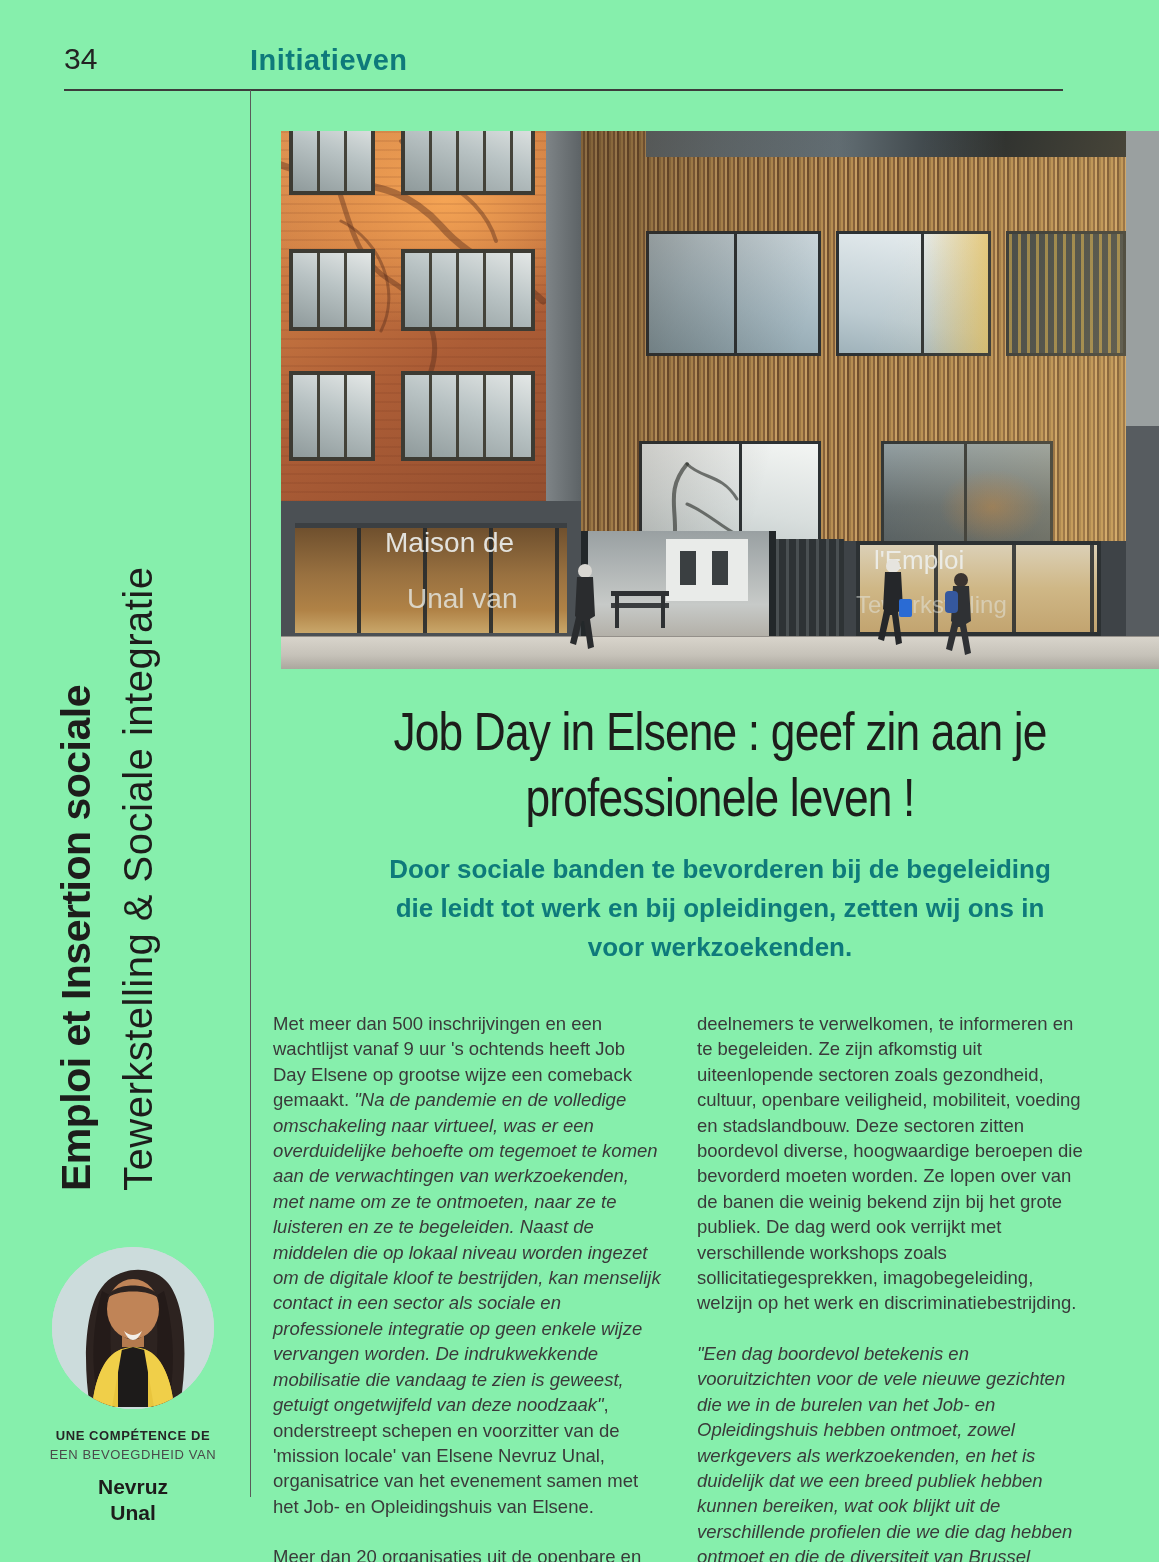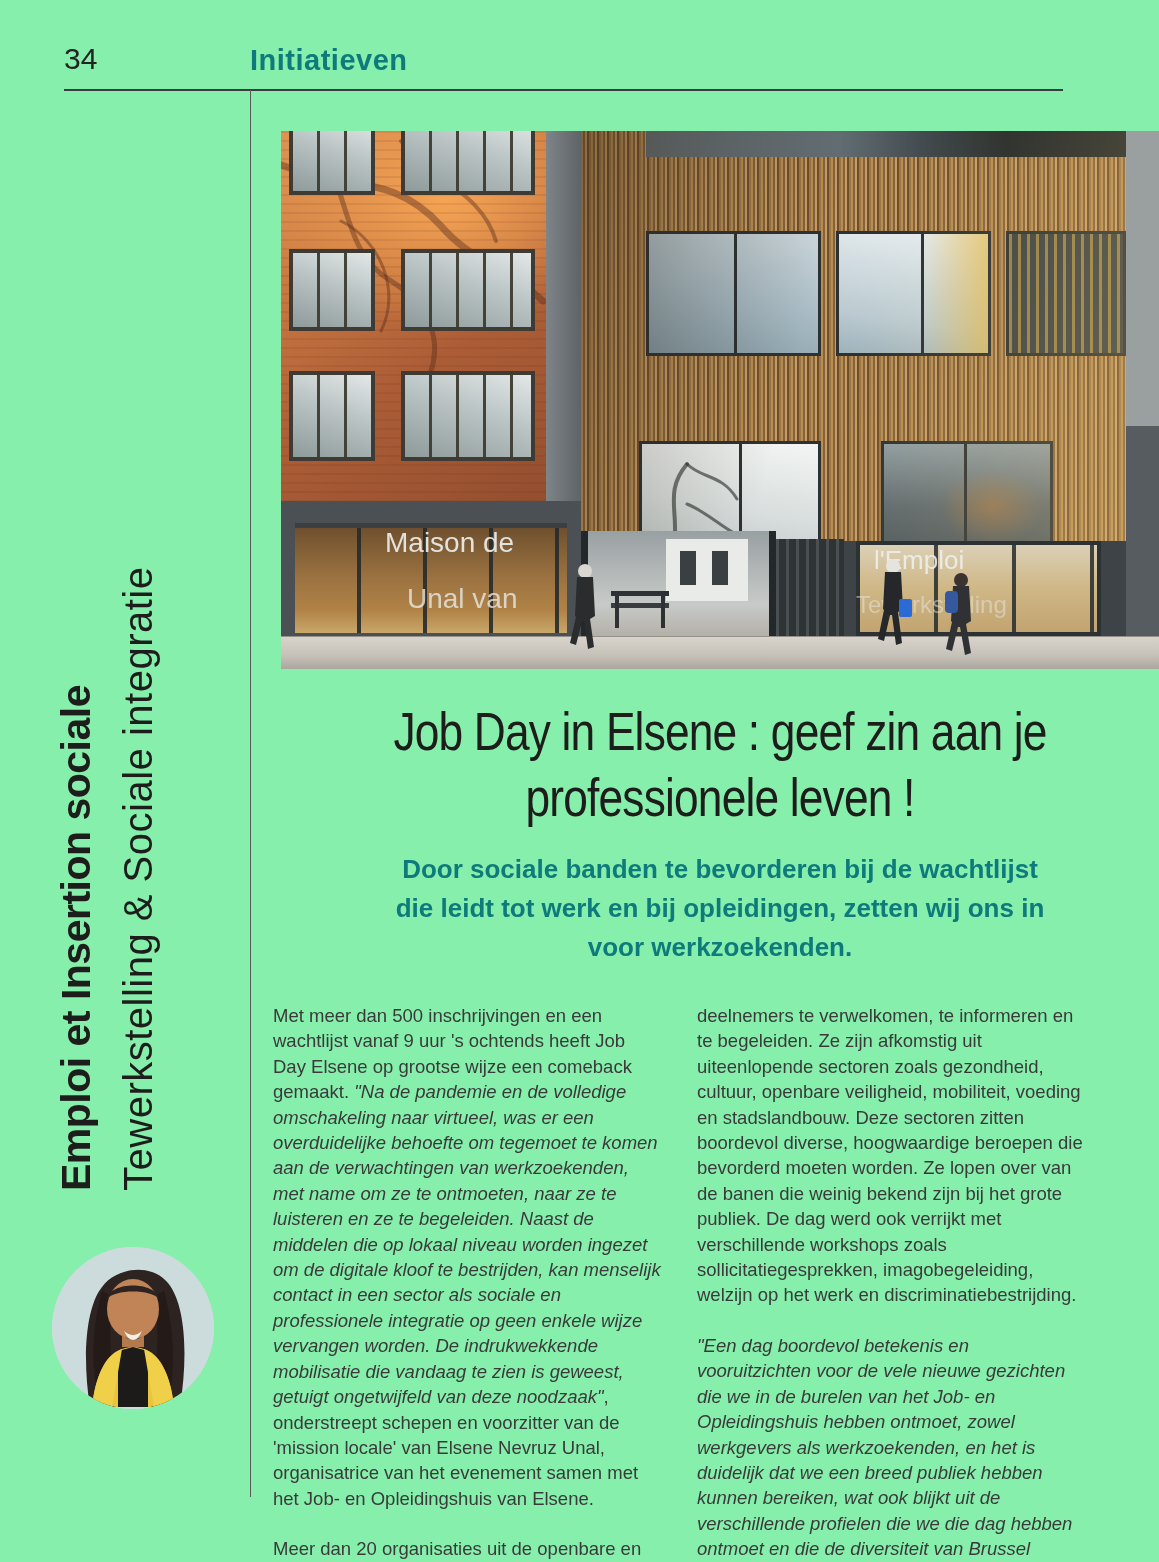--- a/index.html
+++ b/index.html
@@ -105,21 +105,21 @@
   .title{position:absolute;left:281px;top:698px;width:878px;text-align:center;
          font-size:54px;line-height:66px;font-weight:400;color:#1d1d1b;letter-spacing:-1px;
          transform:scaleX(.82);transform-origin:50% 0;}
   .title span{display:block;white-space:nowrap;}
   .lede{position:absolute;left:281px;top:850px;width:878px;}
   .lede-inner{max-width:680px;margin:0 auto;text-align:center;
          font-size:26px;line-height:39px;font-weight:700;color:#0e7a7b;}
 
   .columns{position:absolute;left:273px;top:1003px;width:812px;display:flex;gap:36px;}
   .col{width:388px;font-size:18.5px;line-height:25.4px;color:#3a3a3a;}
-  .col p{margin:0 0 25px 0;}
+  .col p{margin:8px 0 25px 0;}
   .it{font-style:italic;}
 
   
   .portrait{position:absolute;left:52px;top:1247px;width:162px;height:162px;border-radius:50%;
             overflow:hidden;background:#cddcdc;}
   .attrib{position:absolute;left:28px;top:1428px;width:210px;text-align:center;}
   .attrib-fr{font-size:13px;font-weight:700;letter-spacing:.6px;color:#262626;}
   .attrib-nl{font-size:13px;letter-spacing:.6px;color:#4a4a4a;margin-top:4px;}
   .attrib-name{margin-top:12px;font-size:21px;font-weight:700;color:#1d1d1b;line-height:26px;}
 </style>
@@ -218,21 +218,21 @@
       <path d="M12 15 L28 15 L30 50 L25 53 L30 82 L24 84 L19 56 L17 56 L11 80 L5 78 L11 51 L10 50 Z" fill="#2f3134"></path>
       <rect x="4" y="20" width="13" height="22" rx="4" fill="#35589e"></rect>
     </svg>
   </div>
 
   <h1 class="title" style="margin:0;">
     <span>Job Day in Elsene : geef zin aan je</span>
     <span>professionele leven !</span>
   </h1>
   <div class="lede">
-    <div class="lede-inner">Door sociale banden te bevorderen bij de wachtlijst die leidt tot werk en bij opleidingen, zetten wij ons in voor werkzoekenden.</div>
+    <div class="lede-inner">Door sociale banden te bevorderen bij de begeleiding die leidt tot werk en bij opleidingen, zetten wij ons in voor werkzoekenden.</div>
   </div>
 
   <div class="columns">
     <div class="col">
         <p><span>Met meer dan 500 inschrijvingen en een wachtlijst vanaf 9 uur 's ochtends heeft Job Day Elsene op grootse wijze een comeback gemaakt. </span><span class="it">"Na de pandemie en de volledige omschakeling naar virtueel, was er een overduidelijke behoefte om tegemoet te komen aan de verwachtingen van werkzoekenden, met name om ze te ontmoeten, naar ze te luisteren en ze te begeleiden. Naast de middelen die op lokaal niveau worden ingezet om de digitale kloof te bestrijden, kan menselijk contact in een sector als sociale en professionele integratie op geen enkele wijze vervangen worden. De indrukwekkende mobilisatie die vandaag te zien is geweest, getuigt ongetwijfeld van deze noodzaak"</span><span>, onderstreept schepen en voorzitter van de 'mission locale' van Elsene Nevruz Unal, organisatrice van het evenement samen met het Job- en Opleidingshuis van Elsene.</span></p>
         <p><span>Meer dan 20 organisaties uit de openbare en non-profitsector waren aanwezig om de vele</span></p>
       </div>
     <div class="col">
         <p><span>deelnemers te verwelkomen, te informeren en te begeleiden. Ze zijn afkomstig uit uiteenlopende sectoren zoals gezondheid, cultuur, openbare veiligheid, mobiliteit, voeding en stadslandbouw. Deze sectoren zitten boordevol diverse, hoogwaardige beroepen die bevorderd moeten worden. Ze lopen over van de banen die weinig bekend zijn bij het grote publiek. De dag werd ook verrijkt met verschillende workshops zoals sollicitatiegesprekken, imagobegeleiding, welzijn op het werk en discriminatiebestrijding.</span></p>
         <p><span class="it">"Een dag boordevol betekenis en vooruitzichten voor de vele nieuwe gezichten die we in de burelen van het Job- en Opleidingshuis hebben ontmoet, zowel werkgevers als werkzoekenden, en het is duidelijk dat we een breed publiek hebben kunnen bereiken, wat ook blijkt uit de verschillende profielen die we die dag hebben ontmoet en die de diversiteit van Brussel weerspiegelen"</span></p>
@@ -248,14 +248,22 @@
       <ellipse cx="81" cy="62" rx="26" ry="30" fill="#c08457"></ellipse>
       <path d="M55 52 C 58 34, 104 34, 107 52 C 100 42, 62 42, 55 52 Z" fill="#2d2320"></path>
       <path d="M70 88 C 76 94, 86 94, 92 88 L 92 100 L 70 100 Z" fill="#b37a4e"></path>
       <path d="M72 84 q 9 8 18 0 q -4 9 -9 9 q -5 0 -9 -9 Z" fill="#f3efe9"></path>
       <path d="M40 160 C 44 120, 60 100, 81 100 C 102 100, 118 120, 122 160 Z" fill="#e9c53d"></path>
       <path d="M66 104 L 81 100 L 96 104 L 96 160 L 66 160 Z" fill="#1d1b1a"></path>
       <path d="M40 160 C 44 124, 56 106, 70 102 L 60 160 Z" fill="#f0cf49"></path>
       <path d="M122 160 C 118 124, 106 106, 92 102 L 102 160 Z" fill="#f0cf49"></path>
     </svg>
   </div>
+  <div class="attrib">
+    <div class="attrib-fr">UNE COMPÉTENCE DE</div>
+    <div class="attrib-nl">EEN BEVOEGDHEID VAN</div>
+    <div class="attrib-name">
+      <div>Nevruz</div>
+      <div>Unal</div>
+    </div>
+  </div>
 
 </div>
 
 </body></html>

